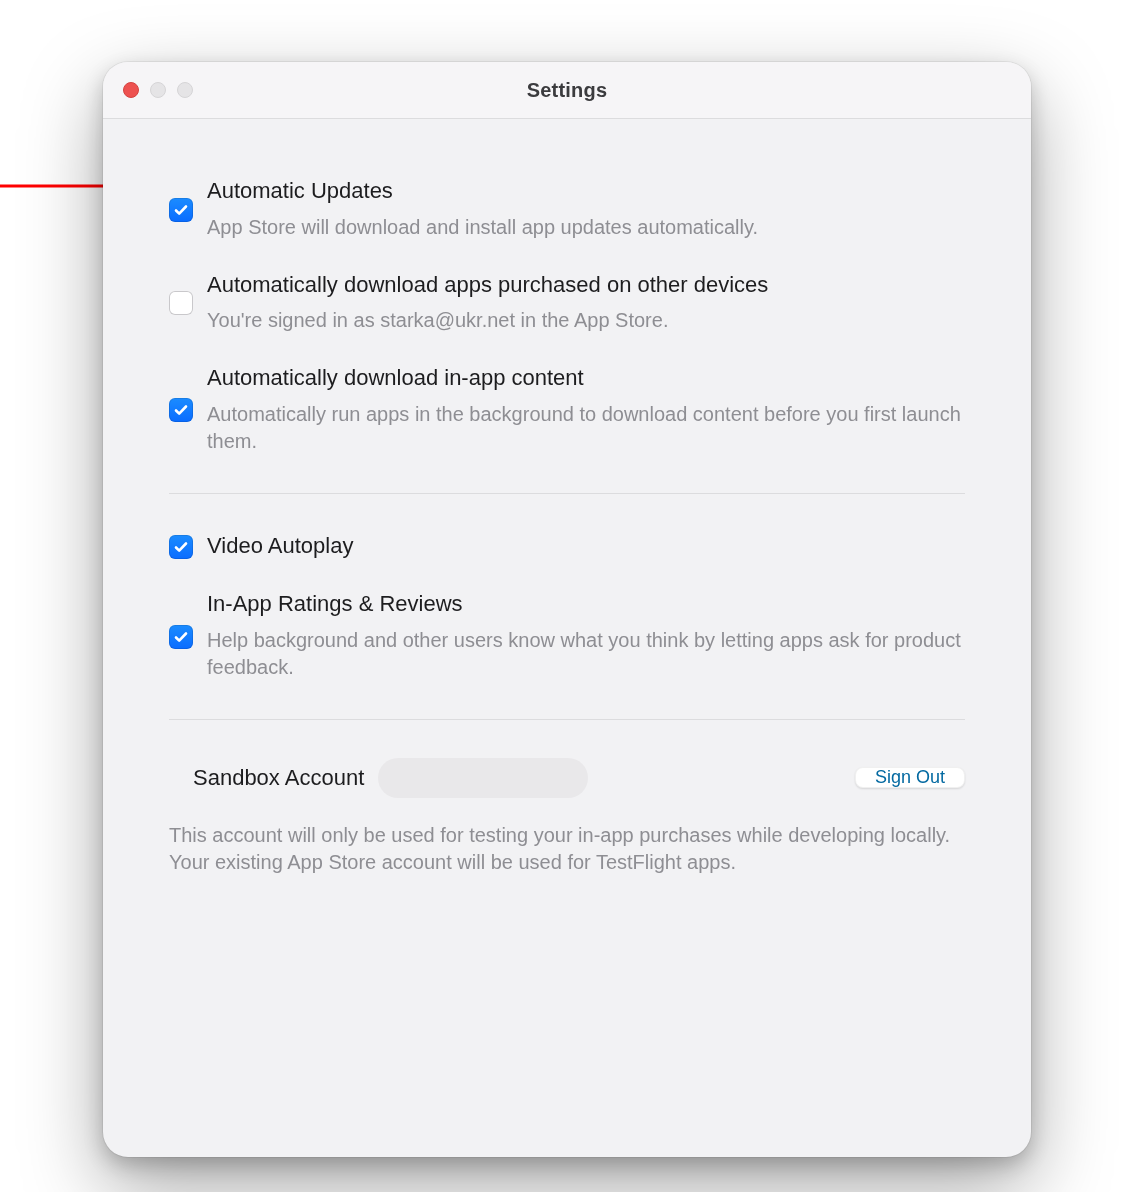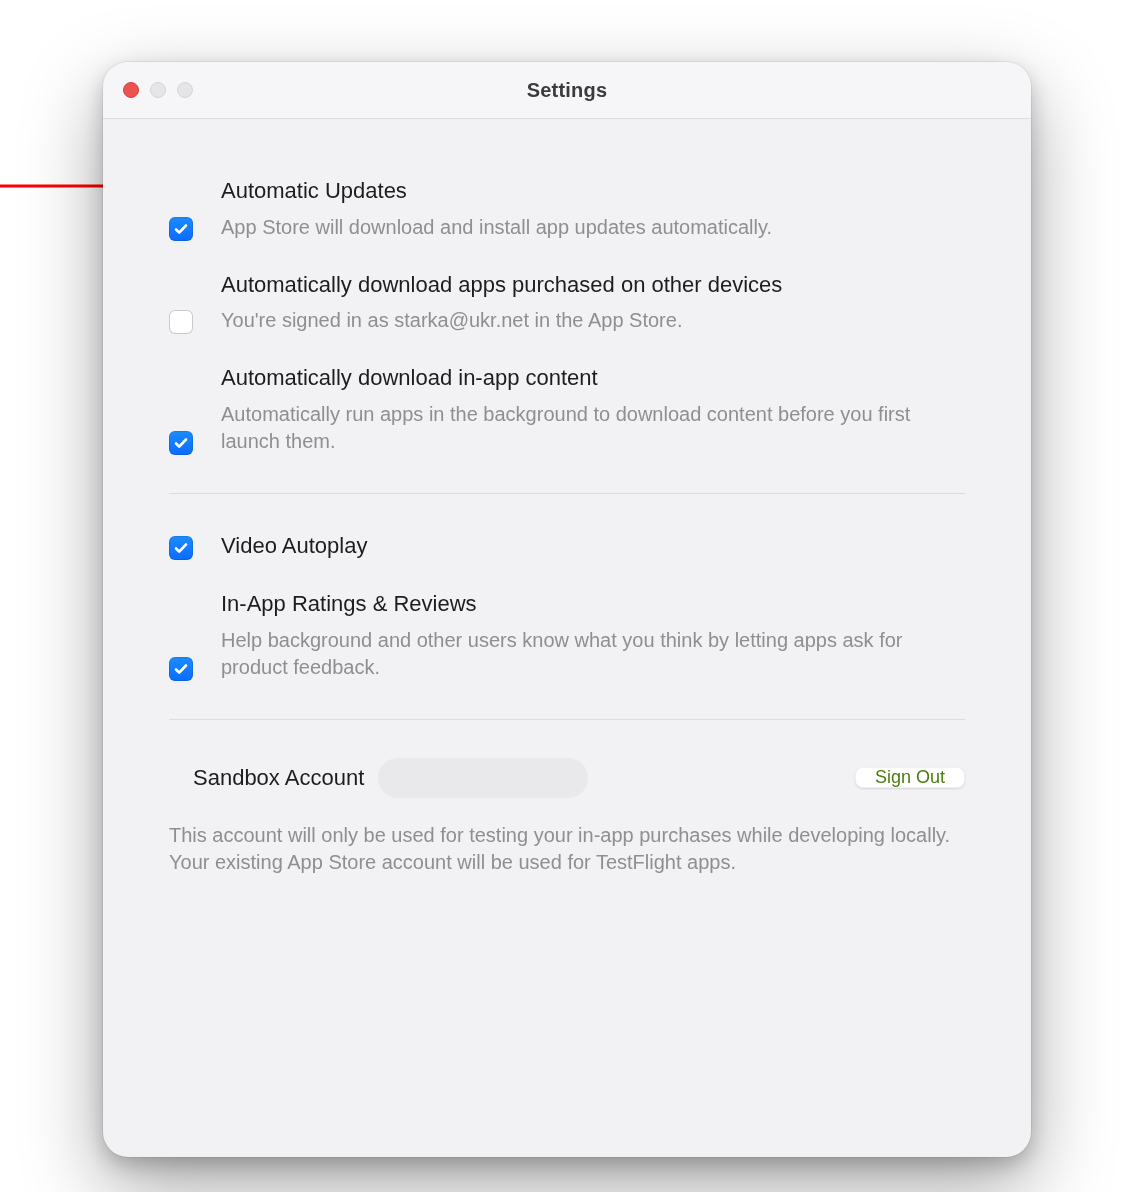--- a/index.html
+++ b/index.html
@@ -71,22 +71,22 @@
     color: #3b3b3e;
     letter-spacing: 0.2px;
   }
   .content {
     flex: 1;
     padding: 58px 66px 40px 66px;
     box-sizing: border-box;
   }
   .row {
     display: flex;
-    align-items: flex-end;
-    gap: 28px;
+    align-items: center;
+    gap: 14px;
   }
   .row + .row { margin-top: 30px; }
   .cb {
     flex: 0 0 auto;
     width: 24px;
     height: 24px;
     border-radius: 6px;
     margin-top: 2px;
     display: flex;
     align-items: center;
@@ -132,21 +132,21 @@
   .pill {
     flex: 0 0 auto;
     width: 210px;
     height: 40px;
     border-radius: 20px;
     background: #e9e8ea;
   }
   .spacer-flex { flex: 1; }
   .btn {
     background: #ffffff;
-    color: #4d7c0f;
+    color: #0369a1;
     font-size: 18px;
     padding: 0 20px;
     border-radius: 8px;
     box-shadow: 0 1px 2px rgba(0,0,0,0.12), inset 0 0 0 1px rgba(0,0,0,0.06);
     cursor: default;
     user-select: none;
   }
   .sandbox-desc {
     font-size: 20px;
     color: #8e8e93;

